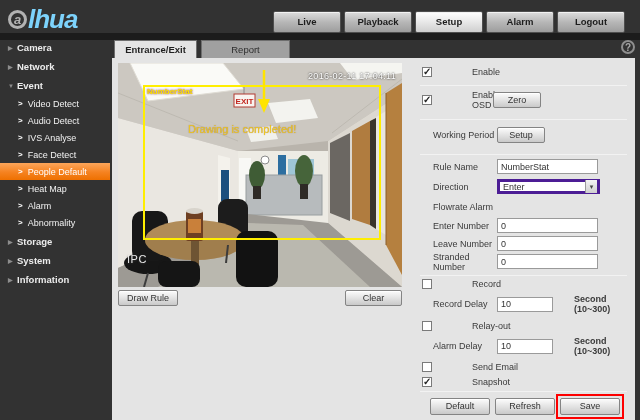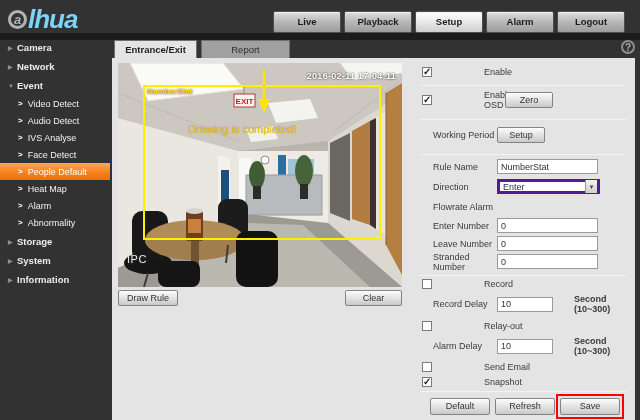--- a/index.html
+++ b/index.html
@@ -39,40 +39,40 @@
   .tab.active { background:#e4e4e4; color:#1f1f1f; font-weight:bold; }
   .tab.inactive { background:#a0a0a0; color:#2e2e2e; }
   .help { position:absolute; left:621px; top:40px; width:14px; height:14px; border:2px solid #8f8f8f;
           border-radius:50%; color:#a8a8a8; font-size:10px; font-weight:bold; text-align:center; line-height:11px; cursor:pointer; }
 
   
   .panel { position:absolute; left:112px; top:58px; width:523px; height:362px; background:#e4e4e4; }
 
   
   .video { position:absolute; left:6px; top:5px; width:284px; height:224px; background:#888; overflow:hidden; }
-  .ov-ts { position:absolute; right:6px; top:8px; color:#fff; font-size:9px; font-weight:bold;
+  .ov-ts { position:absolute; right:6px; top:8px; color:#fff; font-size:9px; font-weight:normal;
            text-shadow:0 0 2px #000; letter-spacing:.3px; }
   .rule-rect { position:absolute; left:25px; top:22px; width:238px; height:155px; border:2px solid #ffee00; }
   .ov-rule-name { position:absolute; left:29px; top:24px; color:#ffe400; font-size:8px; font-weight:bold; text-shadow:0 0 2px #503; }
   .ov-msg { position:absolute; left:70px; top:60px; width:160px; color:#eec723; font-size:11px; text-shadow:0 0 1px rgba(120,60,0,.6); }
   .ov-ipc { position:absolute; left:9px; top:190px; color:#e9e9e9; font-size:11px; letter-spacing:.5px; text-shadow:0 1px 2px #333; }
   .ov-arrow { position:absolute; left:136px; top:5px; }
 
   
   .btn { position:absolute; border:1px solid #848484; border-radius:2px; color:#333; font-size:9px;
          background:linear-gradient(180deg,#fcfcfc 0%,#e3e3e3 50%,#c9c9c9 100%);
          box-shadow:inset 0 1px 0 #fff; text-align:center; cursor:pointer; font-family:"Liberation Sans",sans-serif; }
 
   
   .srow { position:absolute; left:310px; width:213px; display:flex; align-items:center; font-size:9px; color:#3a3a3a; }
   .flabel { flex:0 0 64px; margin-left:11px; }
   .cb { flex:0 0 10px; width:10px; height:10px; background:#fff; border:1px solid #7a7a7a; position:relative; cursor:pointer; }
   .cb .mark { display:none; position:absolute; left:0; top:-2px; font-size:10px; font-weight:bold; color:#222; }
   .cb.checked .mark { display:block; }
-  .cblabel { margin-left:16px;padding-left:36px; }
+  .cblabel { margin-left:4px;padding-left:36px; }
   .tinput { height:15px; border:1px solid #9a9a9a; background:#fff; font-size:9px; color:#333;
             padding:0 3px; font-family:"Liberation Sans",sans-serif; }
   .sep { position:absolute; left:308px; width:207px; height:1px; background:#cfcfcf; border-bottom:1px solid #f2f2f2; }
   .unit { margin-left:21px;font-weight:bold; }
   .dd { position:relative; width:103px; height:15px; border:3px solid #4c1d95; background:#fff; display:flex; align-items:center; cursor:pointer; }
   .dd-val { font-size:9px; color:#333; padding-left:3px; flex:1; }
   .dd-btn { width:12px; height:13px; border-left:1px solid #9a9a9a;
             background:linear-gradient(180deg,#f4f4f4,#cfcfcf); font-size:7px; color:#444;
             display:flex; align-items:center; justify-content:center; }
   .save-outline { position:absolute; left:444px; top:336px; width:68px; height:25px; border:2px solid #fe0000; }

